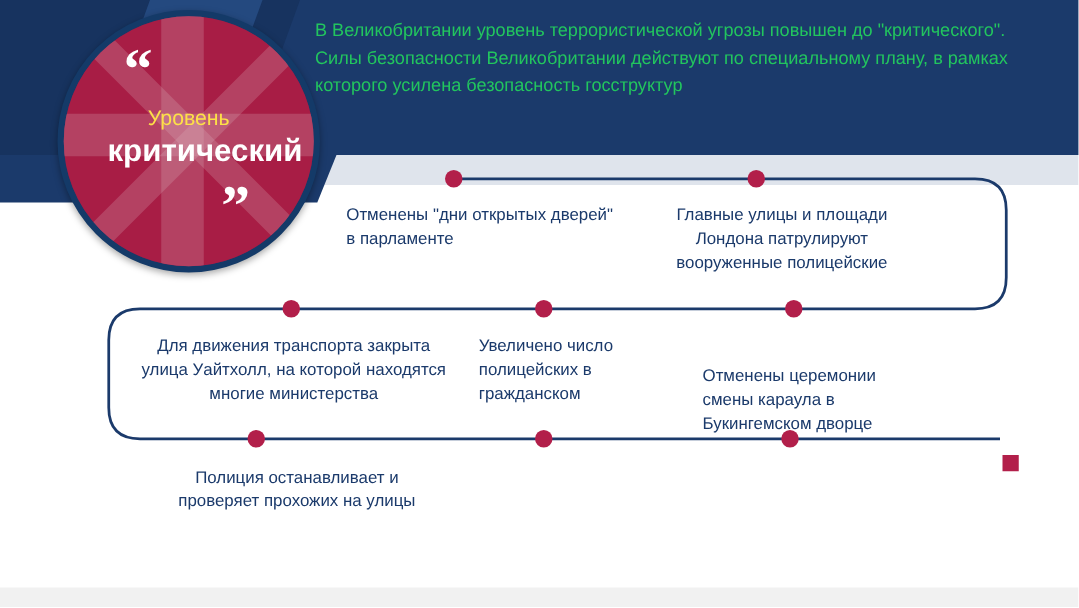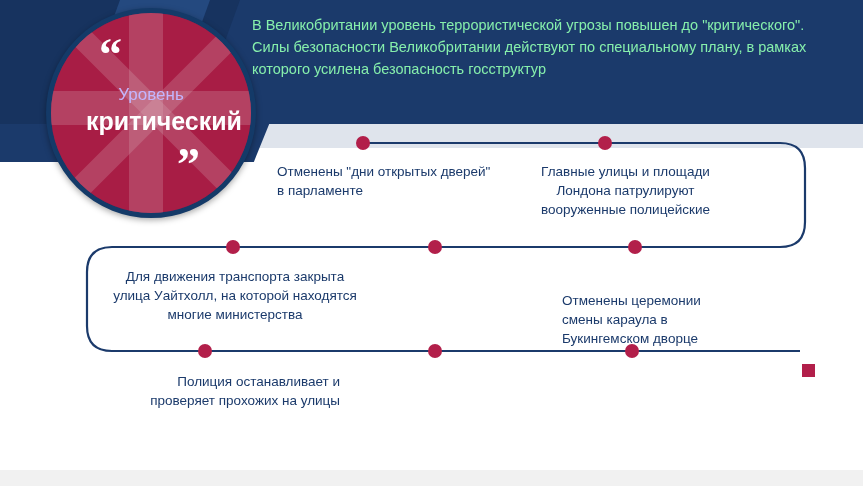--- a/index.html
+++ b/index.html
@@ -50,21 +50,21 @@
     height: 124px;
     background: #24497f;
     transform: skewX(-20deg);
     transform-origin: top left;
   }
   .header-text {
     position: absolute;
     left: 252px;
     top: 14px;
     width: 580px;
-    color: #86efac;
+    color: #22c55e;
     font-size: 14.5px;
     line-height: 22px;
   }
 
   
   .lower {
     position: absolute;
     left: 0;
     top: 124px;
     width: 863px;
@@ -143,21 +143,21 @@
     font-family: "Liberation Serif", serif;
     line-height: 40px;
   }
   .quote-open { left: 48px; top: 22px; }
   .quote-close { left: 126px; top: 132px; }
   .badge-line1 {
     position: absolute;
     left: 0; top: 72px;
     width: 200px;
     text-align: center;
-    color: #c4b5fd;
+    color: #fde047;
     font-size: 17px;
   }
   .badge-line2 {
     position: absolute;
     left: 0; top: 94px;
     width: 226px;
     text-align: center;
     color: #ffffff;
     font-size: 25px;
     font-weight: bold;
@@ -230,20 +230,21 @@
     <div class="badge-line1">Уровень</div>
     <div class="badge-line2">критический</div>
   </div>
 
   <div class="item" style="left:277px; top:162px; width:215px;">Отменены "дни открытых дверей" в парламенте</div>
 
   <div class="item" style="left:518px; top:162px; width:215px;text-align:center;">Главные улицы и площади Лондона патрулируют вооруженные полицейские</div>
 
   <div class="item center" style="left:110px; top:267px; width:250px;">Для движения транспорта закрыта улица Уайтхолл, на которой находятся многие министерства</div>
 
+  <div class="item" style="left:383px; top:267px; width:160px;">Увеличено число полицейских в гражданском</div>
 
   <div class="item" style="left:562px; top:267px; width:180px;margin-top:24px;">Отменены церемонии смены караула в Букингемском дворце</div>
 
-  <div class="item center" style="left:135px; top:372px; width:205px;text-align:right;">Полиция останавливает и проверяет прохожих на улицы</div>
+  <div class="item center" style="left:135px; top:372px; width:205px;">Полиция останавливает и проверяет прохожих на улицы</div>
 
 
 
 </div>
 
 </body></html>

